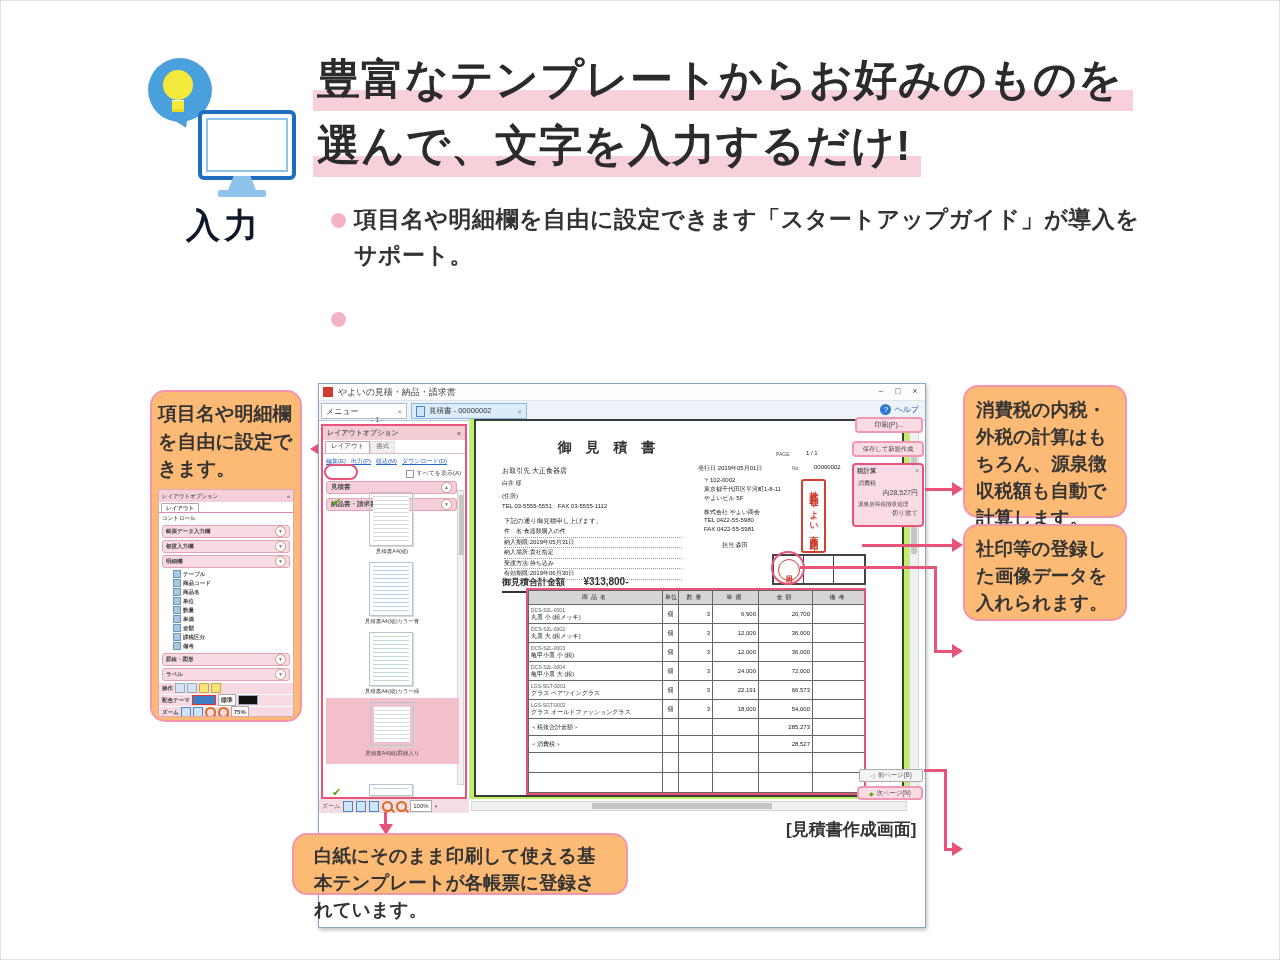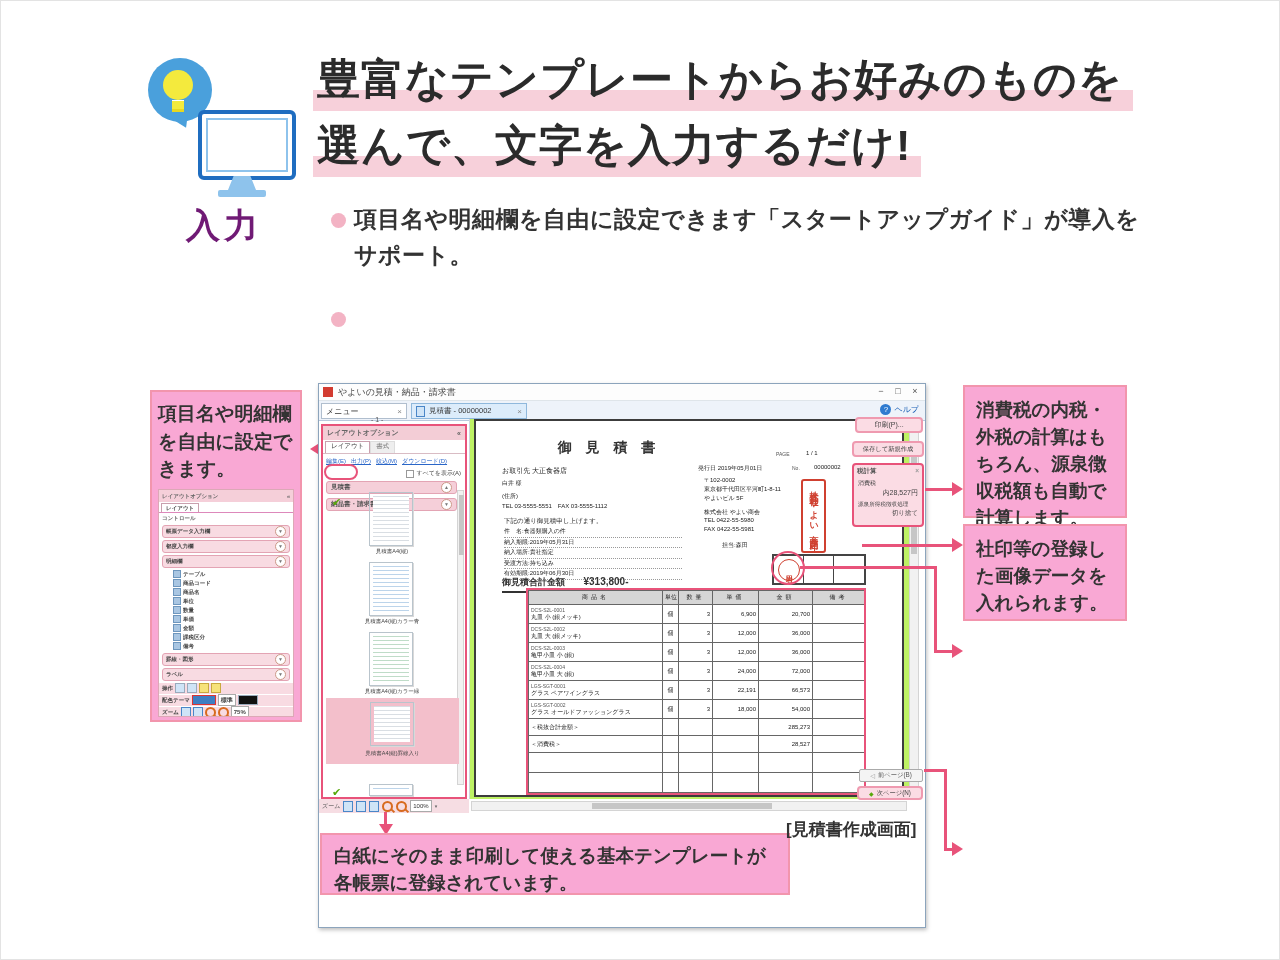--- a/index.html
+++ b/index.html
@@ -2,22 +2,22 @@
 <html><head>
 <meta charset="utf-8">
 <style>
   html,body{margin:0;padding:0;background:#fff;font-family:"Liberation Sans","DejaVu Sans",sans-serif;color:#333}
   #canvas{position:relative;width:1280px;height:960px;background:#fff;overflow:hidden;box-shadow:inset 0 0 0 1px #e3e3e3}
   .a{position:absolute}
   .hl{display:inline-block;font-size:43px;font-weight:bold;color:#2b2b2b;letter-spacing:1px;
       background:linear-gradient(to top,#f7d0da 38%,rgba(0,0,0,0) 38%);padding:0 10px 8px 4px;line-height:1.1}
   .bullet-dot{width:15px;height:15px;border-radius:50%;background:#f3b3c4}
   .bullet-text{font-size:23px;font-weight:600;line-height:1.55;color:#333;letter-spacing:.5px}
-  .nyuryoku{font-size:34px;font-weight:bold;color:#701a75;letter-spacing:4px}
-  .callout{border:2px solid #f295ad;border-radius:0;background:#f9a8d4;padding:9px 11px;
+  .nyuryoku{font-size:34px;font-weight:bold;color:#0f172a;letter-spacing:4px}
+  .callout{border:2px solid #f295ad;border-radius:15px;background:#fdba74;padding:9px 11px;
            font-size:18.5px;line-height:1.46;font-weight:600;color:#333;box-sizing:border-box}
   .pline{background:#e8537a}
   .annot{border:2px solid #e8537a;box-sizing:border-box}
   .tri{width:0;height:0}
   .tri-r{border:7px solid transparent;border-left:11px solid #e8537a}
   .tri-l{border:7px solid transparent;border-right:11px solid #e8537a}
   .tri-d{border:7px solid transparent;border-top:11px solid #e8537a}
   
   .app{background:#fff;border:1px solid #8ca4bc;box-shadow:1px 2px 4px rgba(0,0,0,.25);box-sizing:border-box}
   .titlebar{height:16px;background:#fdfdfd;border-bottom:1px solid #dfe5ea;font-size:9px;color:#444}
@@ -523,16 +523,16 @@
   <div class="a pline" style="left:944px;top:769px;width:3px;height:82px"></div>
   <div class="a pline" style="left:944px;top:848px;width:11px;height:3px"></div>
   <div class="a tri tri-r" style="left:952px;top:842px"></div>
 
   <div class="a pline" style="left:384px;top:812px;width:3px;height:14px"></div>
   <div class="a tri tri-d" style="left:379px;top:824px"></div>
 
   <div class="a callout" style="left:963px;top:385px;width:164px;height:133px">消費税の内税・外税の計算はもちろん、源泉徴収税額も自動で計算します。</div>
   <div class="a callout" style="left:963px;top:524px;width:164px;height:97px">社印等の登録した画像データを入れられます。</div>
 
-  <div class="a callout" style="left:320px;top:833px;width:470px;height:62px;padding:7px 12px">白紙にそのまま印刷して使える基本テンプレートが各帳票に登録されています。</div>
+  <div class="a callout" style="left:292px;top:833px;width:336px;height:62px;padding:7px 20px">白紙にそのまま印刷して使える基本テンプレートが各帳票に登録されています。</div>
   <div class="a" style="left:786px;top:818px;font-size:17px;font-weight:600;color:#333">[見積書作成画面]</div>
 
 </div>
 
 </body></html>

